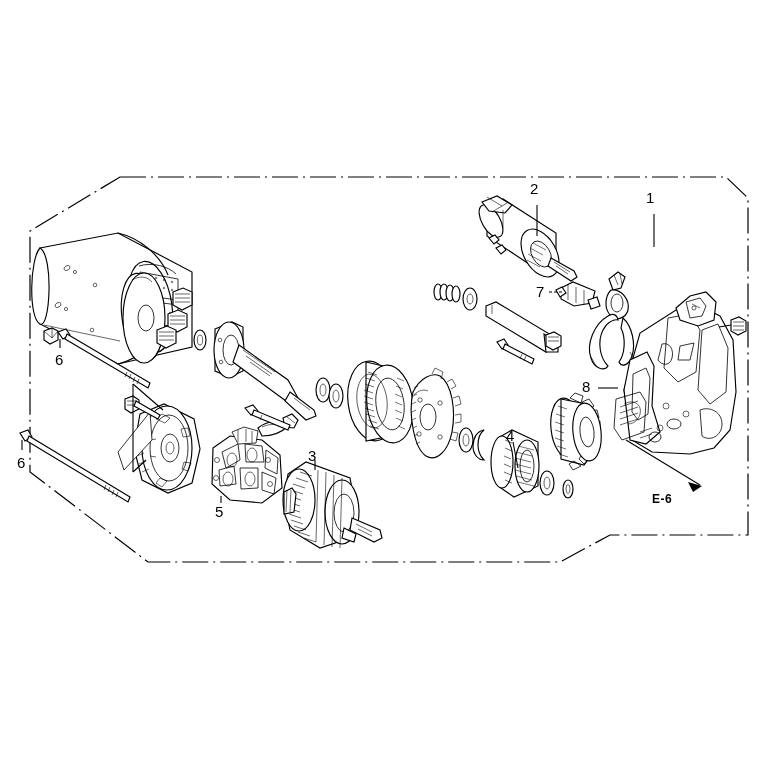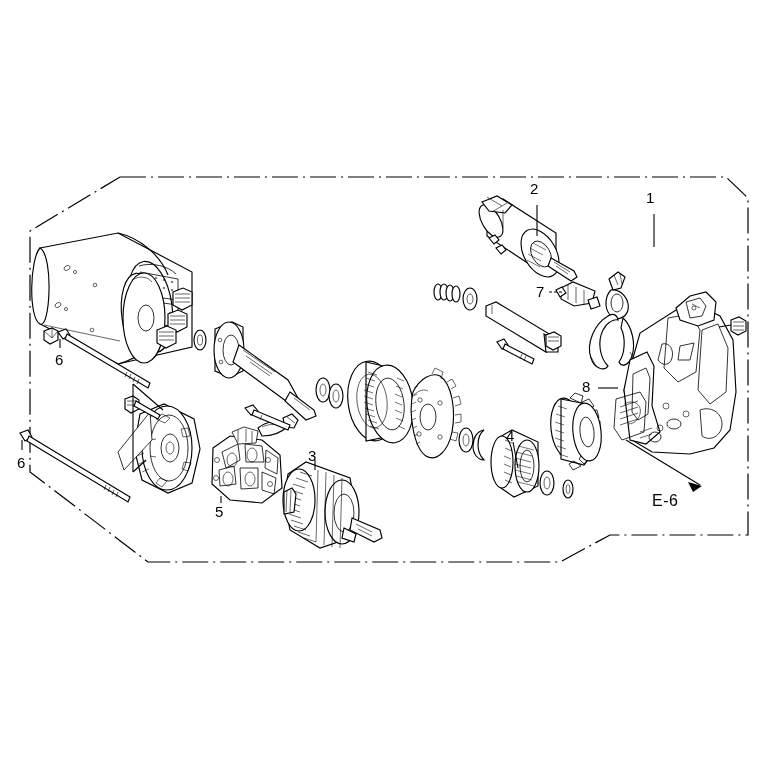--- a/index.html
+++ b/index.html
@@ -29,22 +29,22 @@
   }
   .callout-label {
     position: absolute;
     font-family: "Liberation Sans", sans-serif;
     font-size: 15px;
     color: #000000;
     line-height: 1;
     user-select: none;
   }
   .callout-label.bold-label {
-    font-weight: normal;
-    font-size: 16px;
+    font-weight: bold;
+    font-size: 12px;
     letter-spacing: 0.5px;
   }
   .lead { stroke: #000; stroke-width: 1.1; fill: none; }
   .outline { stroke: #000; fill: none; stroke-width: 1.15; }
   .outline-thin { stroke: #000; fill: none; stroke-width: 0.8; }
   .outline-hair { stroke: #000; fill: none; stroke-width: 0.6; }
   .frame { stroke: #000; fill: none; stroke-width: 1.2;
            stroke-dasharray: 26 5 2 5; }
   .fillwhite { fill: #ffffff; }
   .hatch { stroke: #000; stroke-width: 0.55; fill: none; }

